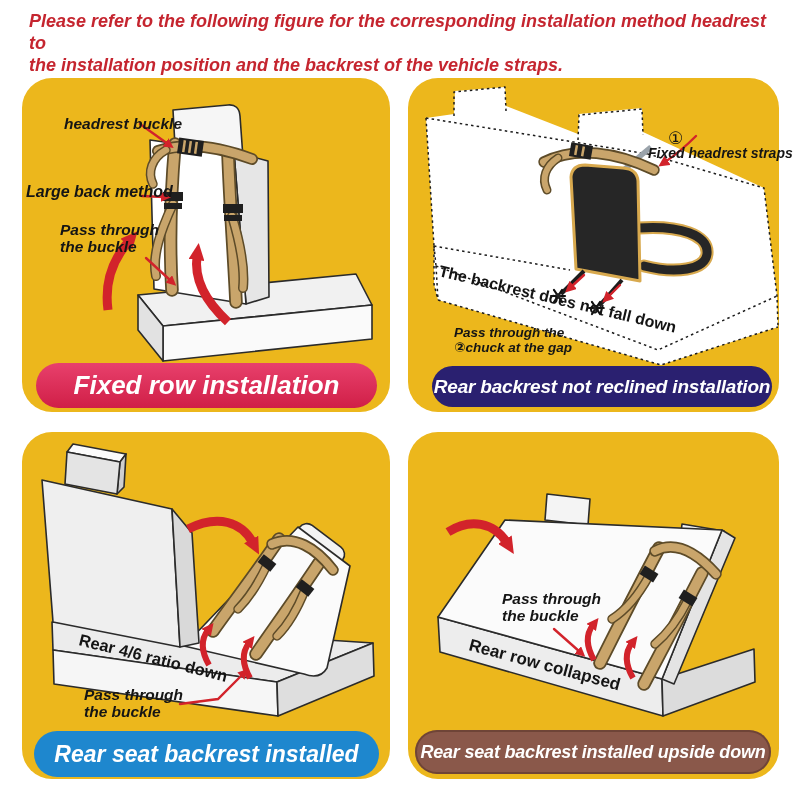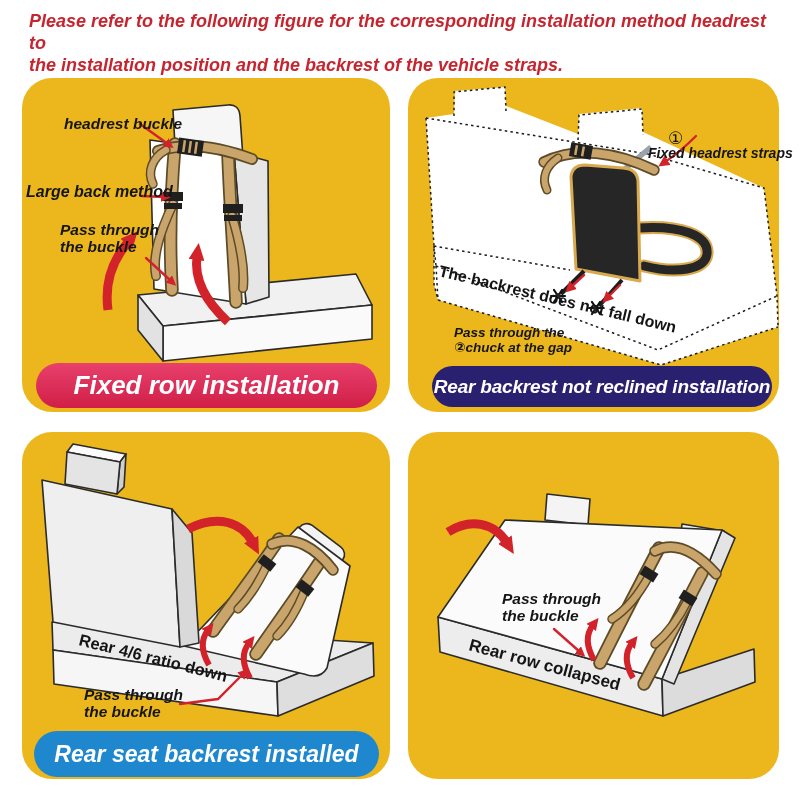--- a/index.html
+++ b/index.html
@@ -276,15 +276,16 @@
       </g>
       <g>
         <path class="arw" marker-end="url(#ahB4)" d="M40,100 C62,86 86,90 99,111"></path>
         <path class="arwM" marker-end="url(#ahM4)" d="M186,228 C178,214 178,202 185,193"></path>
         <path class="arwM" marker-end="url(#ahM4)" d="M225,246 C217,232 217,220 224,211"></path>
       </g>
       <path class="arwS" marker-end="url(#ahS4)" d="M146,197 L172,220"></path>
       <text class="svgtxt" transform="translate(60,218) rotate(15)" font-size="17">Rear row collapsed</text>
     </svg>
     <div class="lbl" style="left:94px;top:158px;width:112px;">Pass through the buckle</div>
+    <div class="banner b4">Rear seat backrest installed upside down</div>
   </div>
 
 </div>
 
 </body></html>

